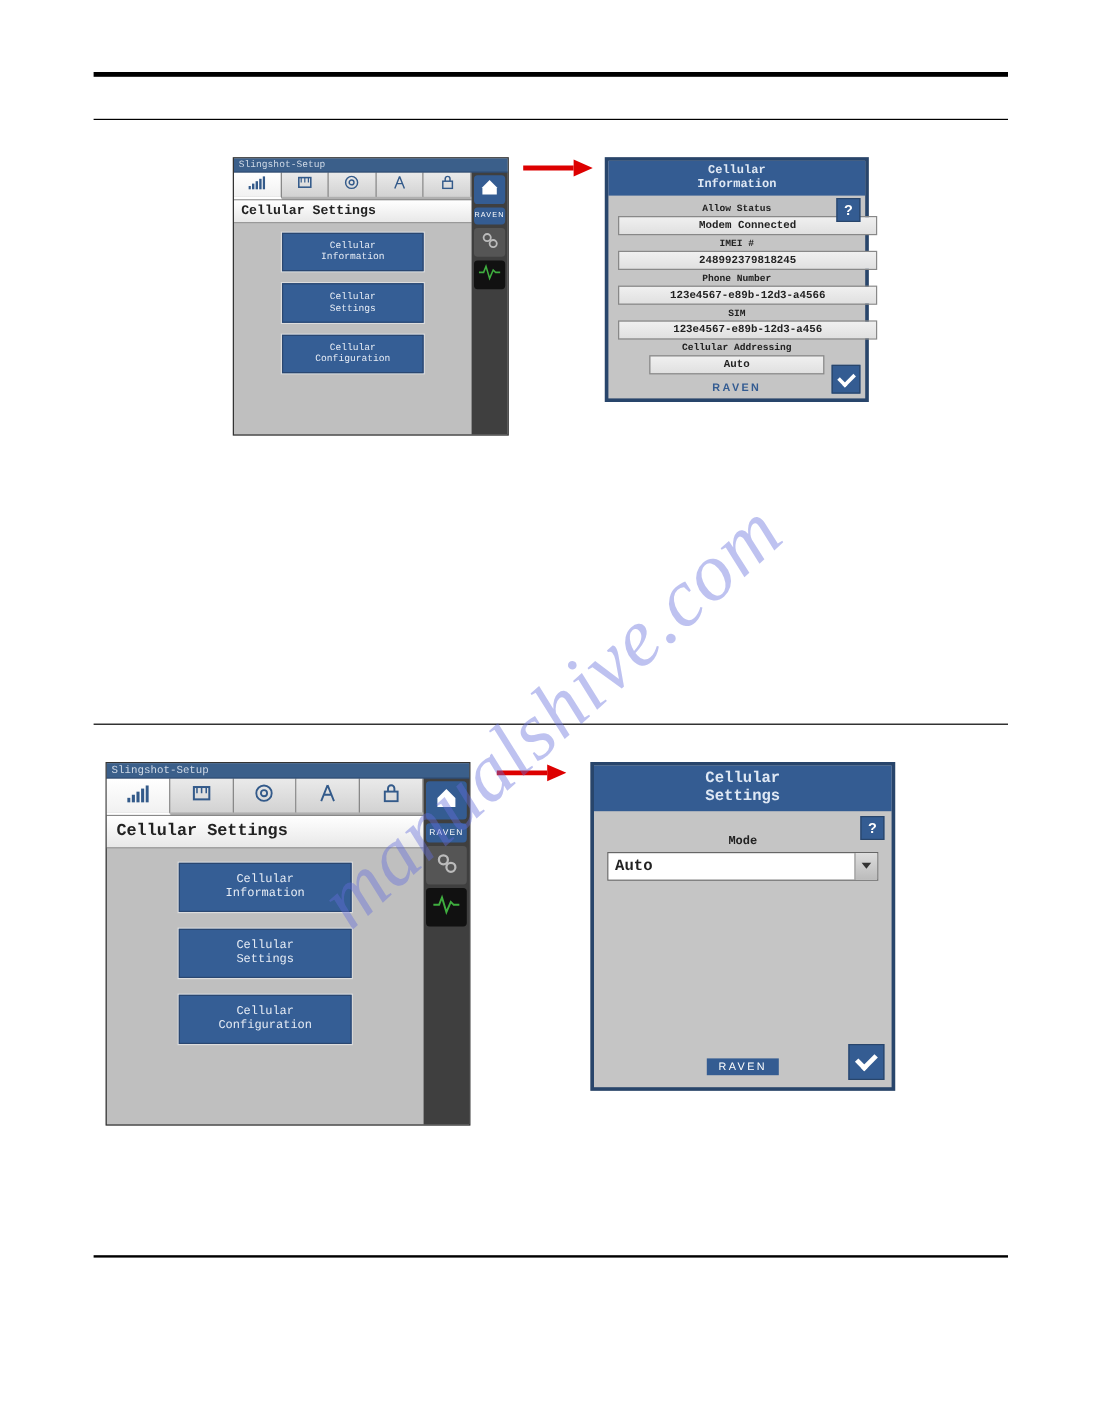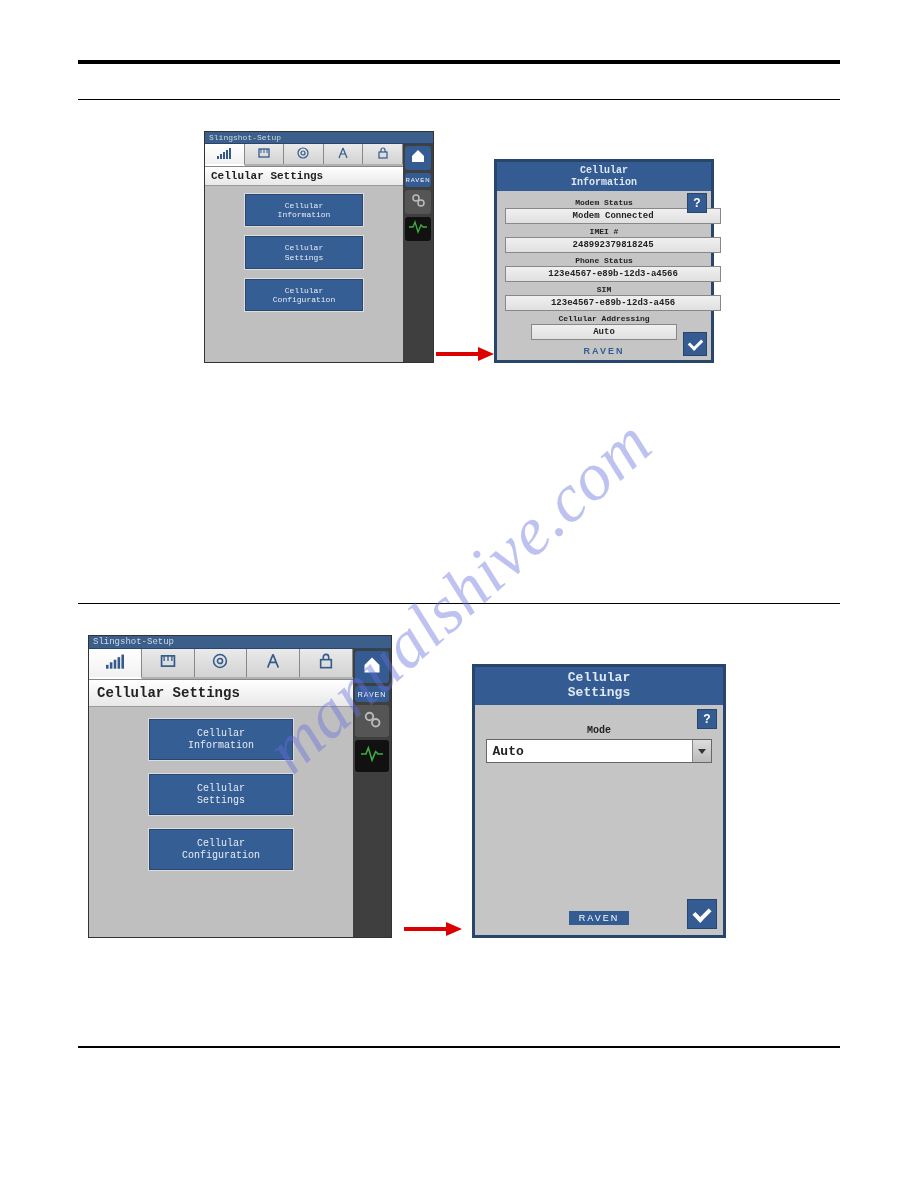--- a/index.html
+++ b/index.html
@@ -31,22 +31,22 @@
   }
   .section-title {
     font-size: 15px;
     font-variant: small-caps;
     letter-spacing: .5px;
     color: #fff; 
     margin-bottom: 6px;
   }
   .figrow {
     display: flex;
-    align-items: flex-end;
-    gap: 0;
+    align-items: flex-start;
+    gap: 10px;
     margin: 4px 0 10px 0;
   }
   .figrow.small { justify-content: center; }
   .figrow.large { justify-content: flex-start; padding-left: 10px; }
   .arrow {
     width: 60px;
     height: 18px;
     display: flex;
     align-items: center;
     justify-content: center;
@@ -470,25 +470,25 @@
         </svg>
     </div>
 
     <div class="panel-sm">
       <div class="p-head">
         <div>Cellular</div>
         <div>Information</div>
       </div>
       <div class="p-body">
         <div class="help-btn">?</div>
-        <div class="lbl">Modem Status</div>
+        <div class="lbl">Allow Status</div>
         <div class="val">Modem Connected</div>
         <div class="lbl">IMEI #</div>
         <div class="val">248992379818245</div>
-        <div class="lbl">Phone Status</div>
+        <div class="lbl">Phone Number</div>
         <div class="val">123e4567-e89b-12d3-a4566</div>
         <div class="lbl">SIM</div>
         <div class="val">123e4567-e89b-12d3-a456</div>
         <div class="lbl">Cellular Addressing</div>
         <div class="val" style="width:55%">Auto</div>
         <div class="raven">RAVEN</div>
         <div class="ok"></div>
       </div>
     </div>
   </div>

